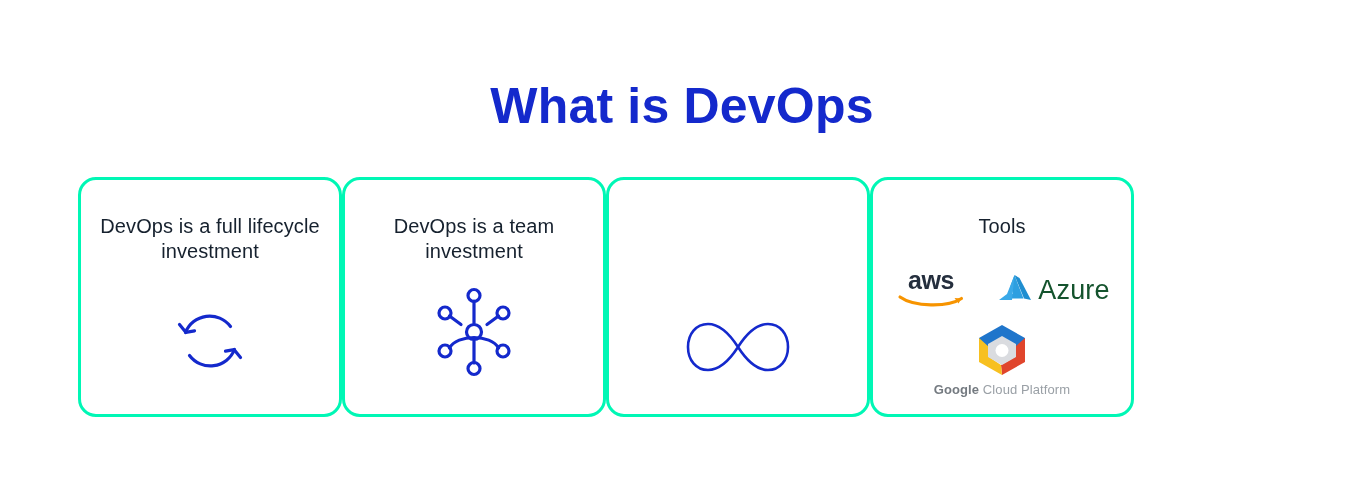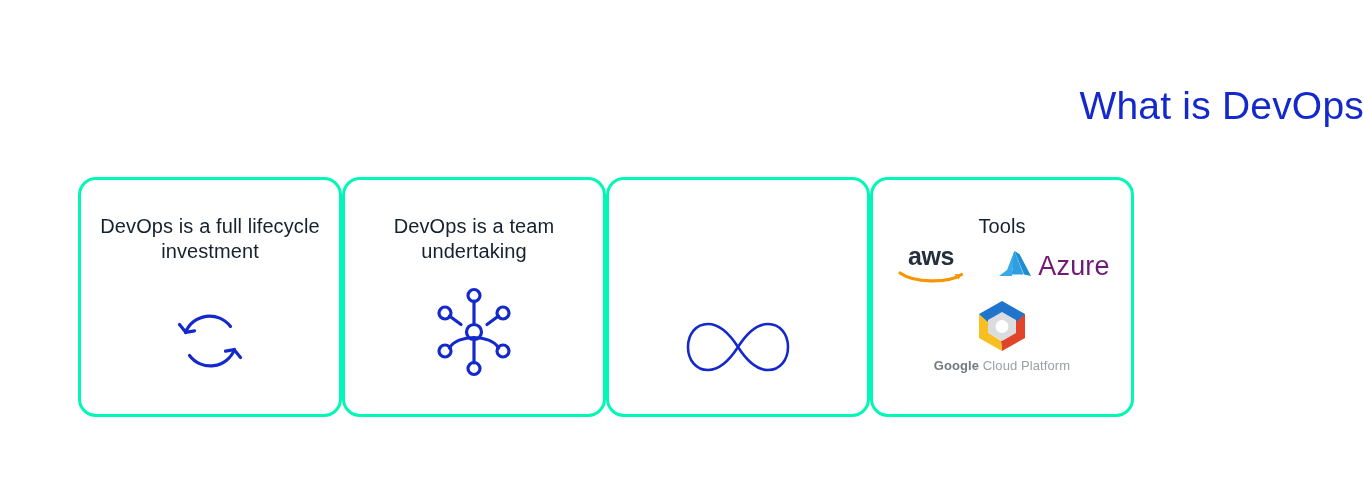--- a/index.html
+++ b/index.html
@@ -20,24 +20,24 @@
     width: 1364px;
     height: 504px;
   }
 
   
   .page-title {
     position: absolute;
     top: 82px;
     left: 0;
     width: 1364px;
-    text-align: right;
-    font-size: 39px;
+    text-align: center;
+    font-size: 50px;
     line-height: 48px;
-    font-weight: 400;
+    font-weight: 700;
     letter-spacing: 0.2px;
     color: #1429cc;
     white-space: nowrap;
   }
 
   
   .card-row {
     position: absolute;
     top: 177px;
     left: 78px;
@@ -81,40 +81,40 @@
     align-items: center;
   }
 
   .icon-cycle   { top: 122px; }
   .icon-network { top: 104px; }
   .icon-infinity{ top: 138px; }
 
   
   .tools-logos {
     position: absolute;
-    top: 64px;
+    top: 88px;
     left: 0;
     width: 100%;
     display: flex;
     flex-direction: column;
     align-items: center;
   }
   .logo-row-top {
     display: flex;
     align-items: center;
     justify-content: center;
     gap: 30px;
   }
   .aws-logo { width: 74px; }
   .azure-logo { display: flex; align-items: center; gap: 6px; }
   .azure-mark { width: 34px; }
   .azure-word {
     font-size: 27px;
     line-height: 27px;
-    color: #701a75;
+    color: #14532d;
     font-weight: 400;
     letter-spacing: 0.2px;
   }
   .gcp-logo {
     margin-top: 12px;
     display: flex;
     flex-direction: column;
     align-items: center;
   }
   .gcp-mark { width: 56px; }
@@ -146,21 +146,21 @@
         <svg width="78" height="78" viewBox="0 0 78 78" fill="none">
           <path d="M14.5 30.5 A26 26 0 0 1 59.5 24.5" stroke="#1429cc" stroke-width="3.2" stroke-linecap="round" fill="none"></path>
           <path d="M63.5 47.5 A26 26 0 0 1 18.5 53.5" stroke="#1429cc" stroke-width="3.2" stroke-linecap="round" fill="none"></path>
           <path d="M8.5 22.5 L14.8 30.3 L23.5 28.8" stroke="#1429cc" stroke-width="3.2" stroke-linecap="round" stroke-linejoin="round" fill="none"></path>
           <path d="M69.5 55.5 L63.2 47.7 L54.5 49.2" stroke="#1429cc" stroke-width="3.2" stroke-linecap="round" stroke-linejoin="round" fill="none"></path>
         </svg>
       </div>
     </div>
 
     <div class="card">
-      <div class="card-text">DevOps is a team undertaking</div>
+      <div class="card-text">DevOps is a team investment</div>
       <div class="card-icon icon-network">
         <svg width="96" height="96" viewBox="0 0 96 96" fill="none">
           <g stroke="#1429cc" stroke-width="3.2" fill="none" stroke-linecap="round">
 
             <line x1="48" y1="17" x2="48" y2="39"></line>
             <line x1="48" y1="57" x2="48" y2="79"></line>
             <line x1="23.5" y1="32" x2="35" y2="40.5"></line>
             <line x1="72.5" y1="32" x2="61" y2="40.5"></line>
 
             <path d="M23.5 64 C 31 50, 65 50, 72.5 64"></path>

